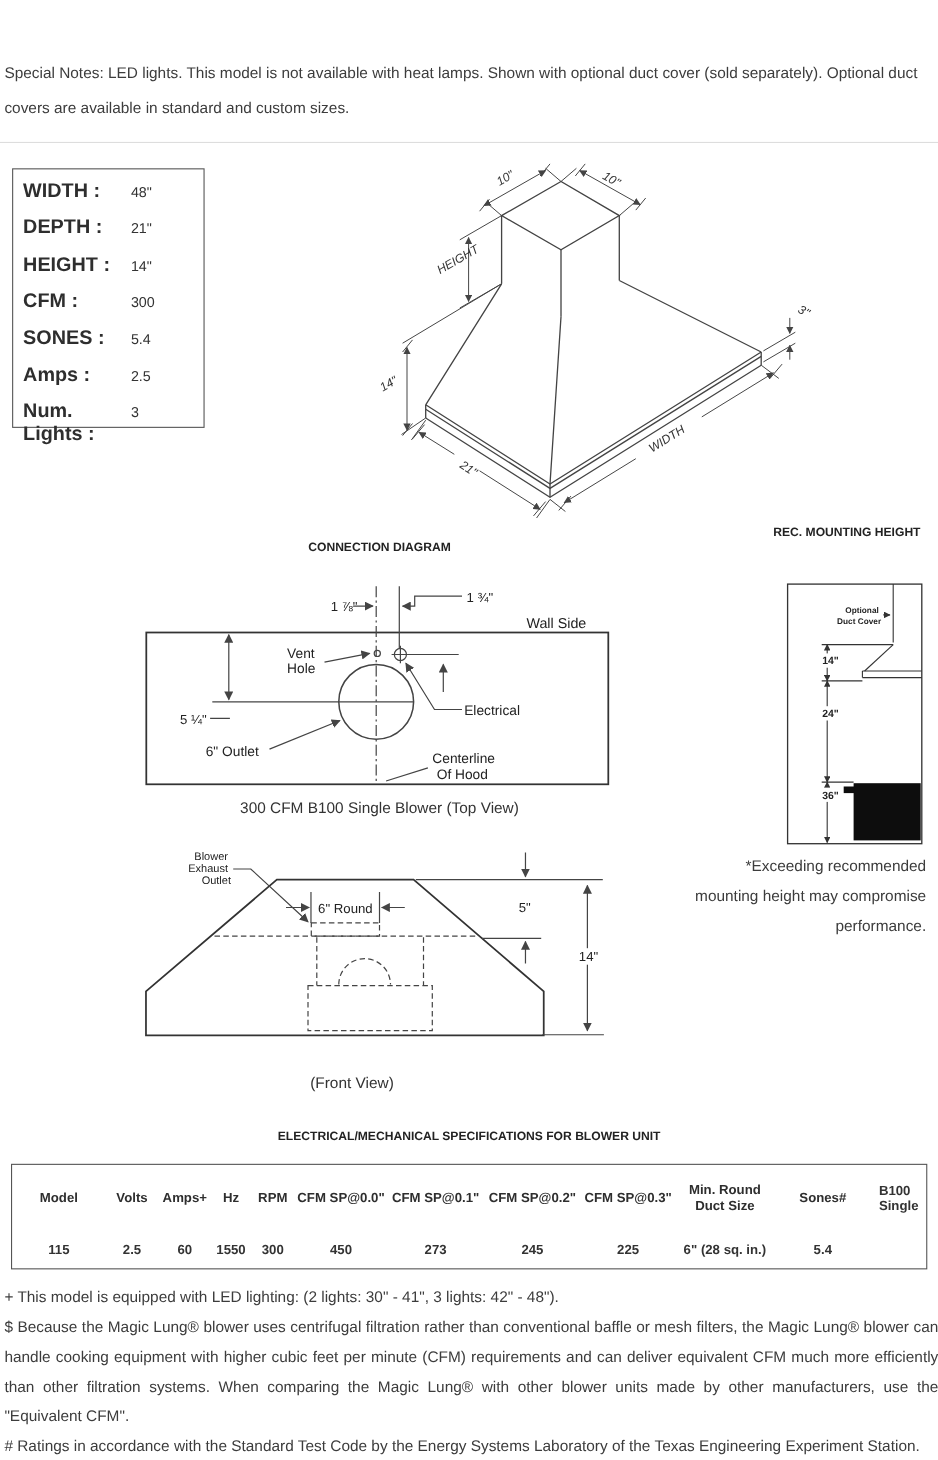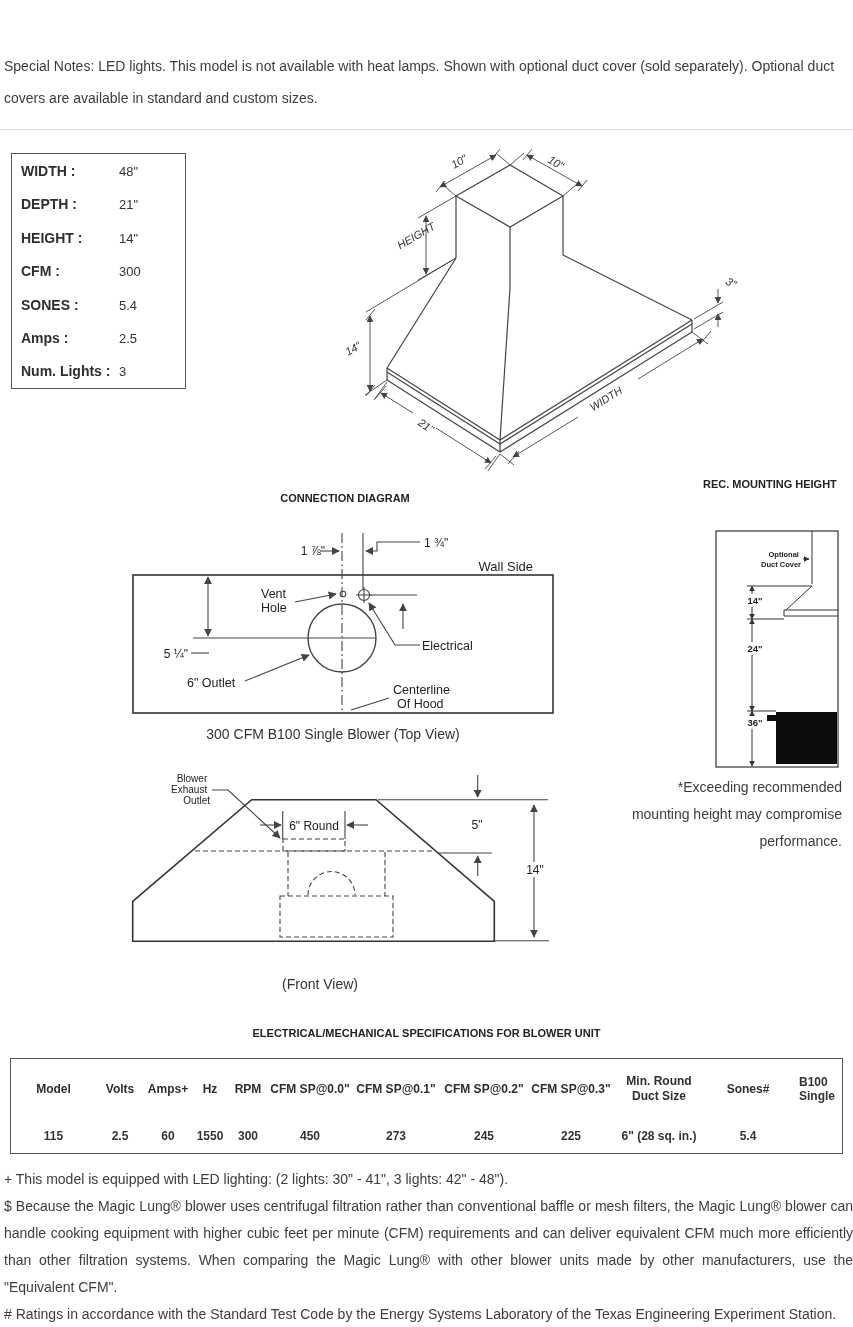--- a/index.html
+++ b/index.html
@@ -5,28 +5,28 @@
   html,body{margin:0;padding:0;background:#fff;}
   #page{position:relative;width:853px;height:1327px;background:#fff;overflow:hidden;
         font-family:"Liberation Sans",sans-serif;color:#3a3a3a;margin-top:48px;}
   .abs{position:absolute;}
   
   #special-notes{left:4px;top:2px;width:845px;font-size:14px;line-height:32px;color:#3c3c3c;}
   #top-divider{left:0;top:81px;width:853px;height:0;border-top:1px solid #ddd;}
   
   #spec-box{left:11px;top:105px;width:175px;height:236px;border:1px solid #555;box-sizing:border-box;padding:9px 0 0 9px;}
   .spec-row{display:flex;align-items:baseline;height:33.4px;}
-  .spec-label{font-weight:bold;font-size:14px;color:#2e2e2e;width:98px;flex:0 0 98px;}
+  .spec-label{font-weight:bold;font-size:18px;color:#2e2e2e;width:98px;flex:0 0 98px;}
   .spec-value{font-size:13px;color:#333;}
   
   .diagram-heading{font-weight:bold;font-size:11px;color:#222;}
   #connection-title{left:125px;top:444px;width:440px;text-align:center;}
   #mounting-title{left:703px;top:426px;width:137px;text-align:left;line-height:21px;}
   .caption{font-size:14px;color:#333;text-align:center;}
-  #topview-caption{left:113px;top:678px;width:440px;text-align:center;}
+  #topview-caption{left:125px;top:678px;width:440px;text-align:center;}
   #frontview-caption{left:100px;top:928px;width:440px;}
   #exceed-note{left:630px;top:726px;width:212px;text-align:right;font-size:14px;line-height:27px;color:#3c3c3c;}
   
   svg text{font-family:"Liberation Sans",sans-serif;fill:#222;}
   .dimtxt{font-style:italic;font-size:11px;fill:#333;}
   .lbl{font-size:12.5px;}
   
   #table-title{left:0;top:979px;width:853px;text-align:center;}
   #spec-table{left:10px;top:1010px;width:833px;height:96px;border:1px solid #555;box-sizing:border-box;
               display:grid;grid-template-columns:85px 48px 48px 36px 40px 84px 88px 88px 86px 90px 88px 1fr;

